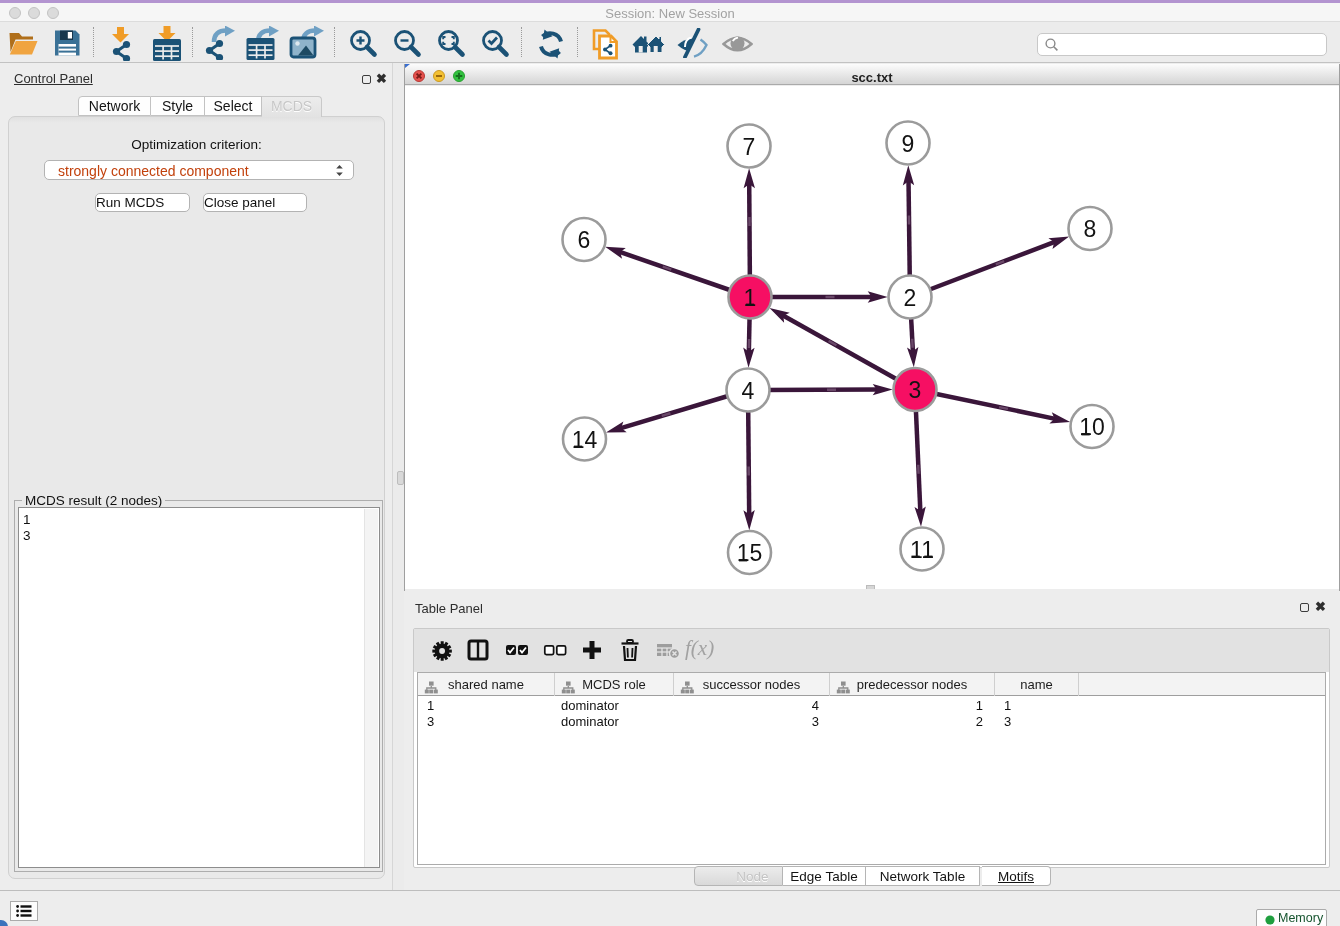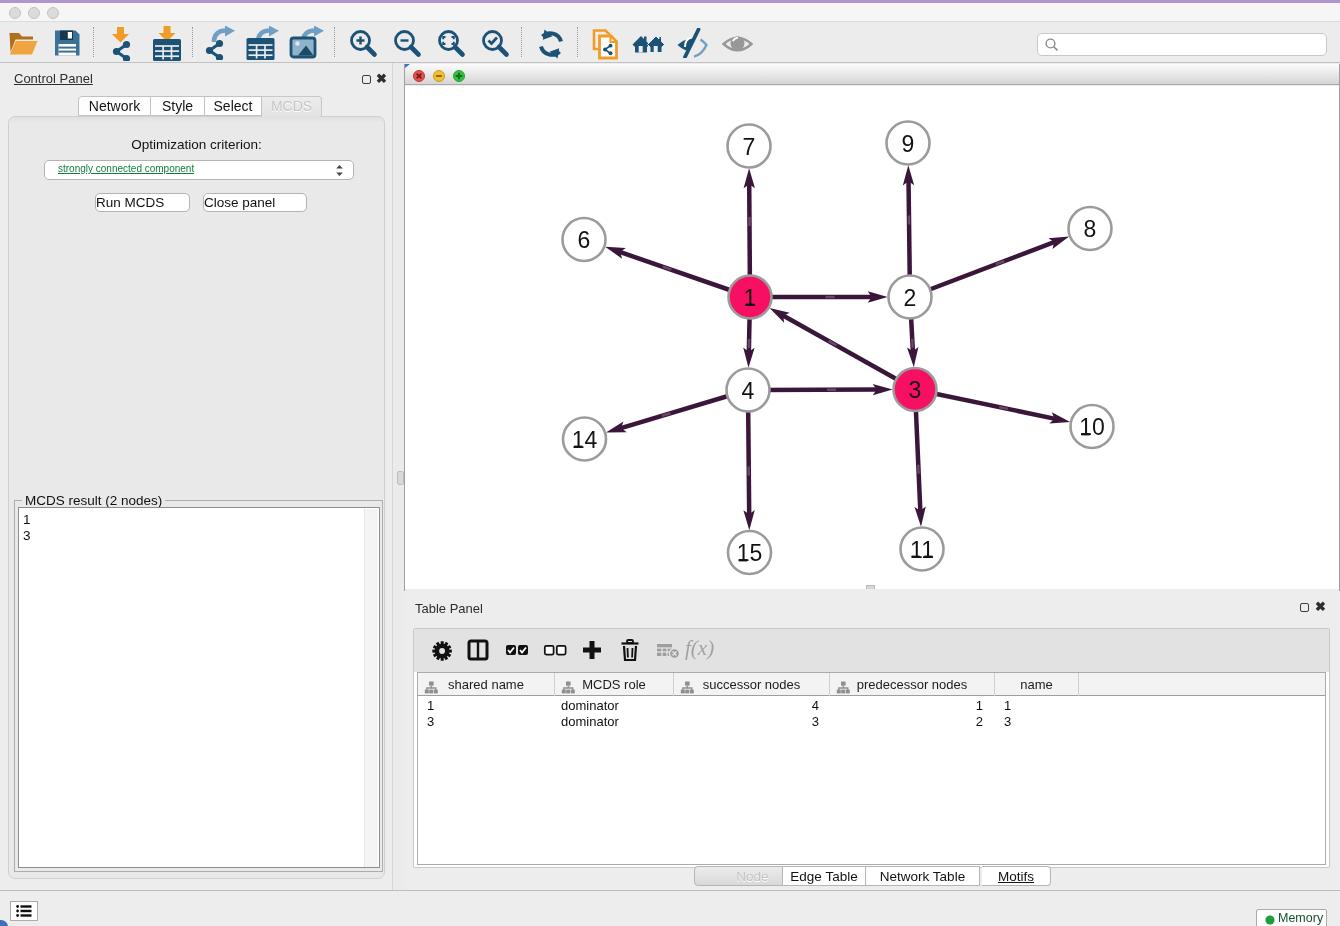--- a/index.html
+++ b/index.html
@@ -38,20 +38,21 @@
 #statusbar { position:absolute; left:0; top:890px; width:1340px; height:38px; background:#ededed; border-top:1px solid #bdbdbd; }
 #listbtn { position:absolute; left:10px; top:10px; width:28px; height:20px; background:#fdfdfd; border:1px solid #ababab; }
 #membtn { position:absolute; left:1256px; top:10px; width:71px; height:20px; background:#fdfdfd; border:1px solid #ababab; border-radius:2px; font-size:12.5px; color:#14532d;margin-top:8px; }
 </style></head><body>
 <div id="win"></div>
 
 <div id="titlebar">
   <div class="dot" style="left:9px;"></div>
   <div class="dot" style="left:28px;"></div>
   <div class="dot" style="left:47px;"></div>
+  <div id="wtitle">Session: New Session</div>
 </div>
 
 <div id="toolbar">
 <svg class="tbi" style="left:8px; top:6px" width="30" height="30" viewBox="0 0 30 30">
       <path d="M1.5 5 L11 5 L14 8.5 L25 8.5 L25 11.5 L7.5 11.5 L2.5 24 Z" fill="#b06f1a"></path>
       <path d="M7.8 13 L29.5 13 L24 26.5 L1.8 26.5 Z" fill="#f0a440"></path>
     </svg>
 <svg class="tbi" style="left:53px; top:6px" width="28" height="30" viewBox="0 0 28 30">
       <path d="M2 2.5 L22.5 2.5 L26.5 6.5 L26.5 27.5 L2 27.5 Z" fill="#3a7196"></path>
       <rect x="7" y="2.5" width="13" height="9.5" fill="#17374e"></rect>
@@ -194,21 +195,21 @@
 <div id="cpcontent"></div>
 <div id="tabs">
   <div class="tab" style="left:0; width:73px; border-left:1px solid #c2c2c2; border-radius:4px 0 0 0;">Network</div>
   <div class="tab" style="left:73px; width:54px;">Style</div>
   <div class="tab" style="left:127px; width:57px;">Select</div>
   <div class="tab" style="left:184px; width:60px; height:21px; background:linear-gradient(#ececec,#e2e2e2); color:#c7c7c7; text-shadow:0 1px 0 #fff; border-radius:0 4px 0 0; border-color:#c9c9c9; border-bottom:none;">MCDS</div>
 </div>
 
 <div class="abs" style="left:8px; top:137px; width:377px; text-align:center; font-size:13.5px; color:#111;">Optimization criterion:</div>
 <div class="abs" style="left:44px; top:160px; width:310px; height:20px; background:#fff; border:1px solid #b3b3b3; border-radius:5px;">
-  <span style="position:absolute; left:13px; top:2px; font-size:10px; color:#15803d;text-decoration:underline;">strongly connected component</span>
+  <span style="position:absolute; left:13px; top:2px; font-size:14px; color:#c2410c;">strongly connected component</span>
   <svg width="9" height="13" viewBox="0 0 9 13" style="position:absolute; right:9px; top:3px;">
       <path d="M1.2 4.6 L4.5 1 L7.8 4.6 Z" fill="#444"></path>
       <path d="M1.2 8.4 L4.5 12 L7.8 8.4 Z" fill="#444"></path>
     </svg>
 </div>
 <div class="btn" style="left:95px; top:193px; width:95px;">Run MCDS</div>
 <div class="btn" style="left:203px; top:193px; width:104px;">Close panel</div>
 
 <div class="abs" style="left:14px; top:500px; width:369px; height:372px; border:1px solid #adadad;"></div>
 <div class="abs" style="left:22px; top:493px; background:#e9e9e9; padding:0 3px; font-size:13.5px; color:#111;">MCDS result (2 nodes)</div>
@@ -230,20 +231,21 @@
   <div class="tl" style="left:28px; background:#f3c032; border:1px solid #cb9a22;">
       <svg width="10" height="10" viewBox="0 0 10 10" style="position:absolute;left:0;top:0">
         <path d="M2 5 L8 5" stroke="#95650c" stroke-width="1.9"></path>
       </svg>
     </div>
   <div class="tl" style="left:48px; background:#31c13f; border:1px solid #27a030;">
       <svg width="10" height="10" viewBox="0 0 10 10" style="position:absolute;left:0;top:0">
         <path d="M5 1.7 L5 8.3 M1.7 5 L8.3 5" stroke="#156e1e" stroke-width="1.9"></path>
       </svg>
     </div>
+  <div style="position:absolute; width:100%; top:5.5px; text-align:center; font-size:13px; font-weight:bold; color:#222;">scc.txt</div>
 </div>
 <div id="netcanvas" style="left:405px; top:86px; position:absolute;">
   <svg width="934" height="503" viewBox="1 0 934 503">
 <line x1="346.0" y1="211.0" x2="345.2" y2="96.3" stroke="#3a163a" stroke-width="4.5"></line>
 <path d="M345.1,82.3 L351.0,102.3 L345.3,98.3 L339.6,102.3 Z" fill="#3a163a"></path>
 <line x1="346.0" y1="211.0" x2="214.3" y2="165.4" stroke="#3a163a" stroke-width="4.5"></line>
 <path d="M201.1,160.8 L221.8,162.0 L216.2,166.0 L218.1,172.7 Z" fill="#3a163a"></path>
 <line x1="346.0" y1="211.0" x2="469.7" y2="211.0" stroke="#3a163a" stroke-width="4.5"></line>
 <path d="M483.7,211.0 L463.7,216.7 L467.7,211.0 L463.7,205.3 Z" fill="#3a163a"></path>
 <line x1="346.0" y1="211.0" x2="344.8" y2="267.7" stroke="#3a163a" stroke-width="4.5"></line>

